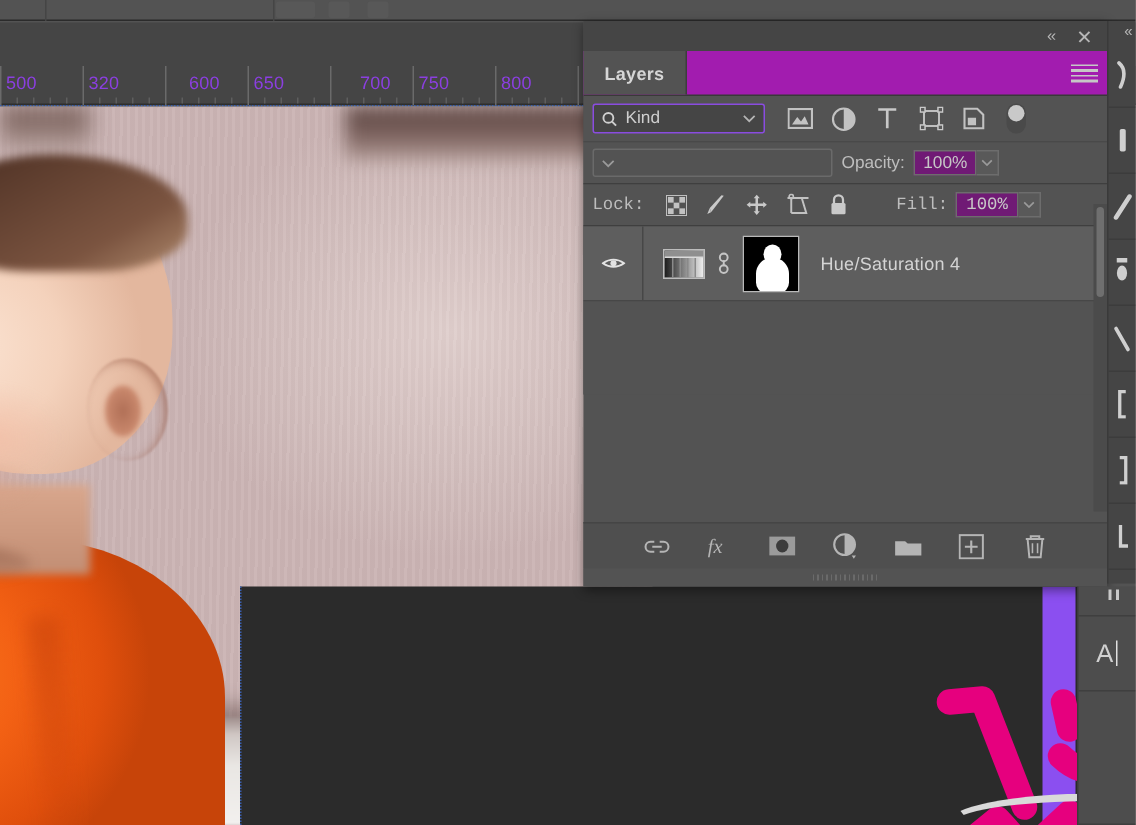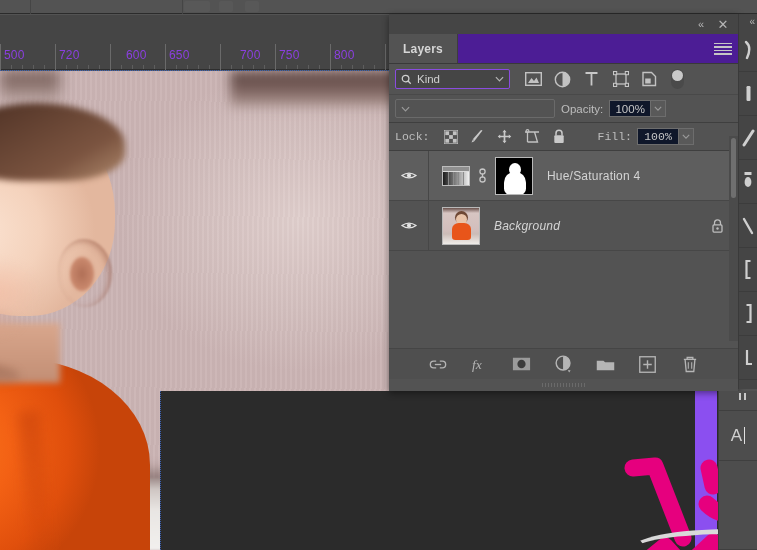--- a/index.html
+++ b/index.html
@@ -166,21 +166,21 @@
     position: relative; height: 20px; background: #454545;
     display: flex; align-items: center; justify-content: flex-end;
   }
   .panel-topbar .tb-btn {
     width: 22px; height: 20px; display: flex; align-items: center; justify-content: center;
     color: #b6b6b6; font-size: 11px; cursor: pointer;
   }
   .panel-topbar .tb-btn.close { font-size: 13px; margin-right: 4px; }
 
   .panel-tabs {
-    position: relative; height: 30px; background: #4c1d95;
+    position: relative; height: 30px; background: #a21caf;
     border-bottom: 1px solid #393939; display: flex; align-items: stretch;
   }
   .panel-tab {
     background: #535353; padding: 0 14px; display: flex; align-items: center;
     font-size: 12px; font-weight: bold; color: #d6d6d6; letter-spacing: .2px;
     border-right: 1px solid #3d3d3d; cursor: pointer;
   }
   .panel-menu-btn {
     position: absolute; right: 6px; top: 50%; transform: translateY(-50%);
     width: 18px; height: 14px; display: flex; flex-direction: column;
@@ -218,21 +218,21 @@
     background: #535353; border-bottom: 1px solid #3f3f3f;
   }
   .blend-select {
     width: 160px; height: 19px; background: #535353; border: 1px solid #6a6a6a;
     border-radius: 2px; display: flex; align-items: center; padding: 0 5px; cursor: pointer;
   }
   .blend-select .lbl { font-size: 11.5px; color: #c9c9c9; flex: 1; }
   .blend-select .chev { color: #9a9a9a; font-size: 9px; }
   .fieldlabel { font-size: 11.5px; color: #bdbdbd; }
   .numbox {
-    width: 42px; height: 17px; background: #0f172a; border: 1px solid #6d6d6d;
+    width: 42px; height: 17px; background: #701a75; border: 1px solid #6d6d6d;
     display:flex; align-items:center; justify-content:center;
     font-size: 11.5px; color: #c7c7c7; cursor: text; text-align: center;
   }
   .numchev {
     width: 15px; height: 17px; background: #595959; border: 1px solid #6d6d6d;
     border-left: none; display: flex; align-items: center; justify-content: center;
     font-size: 8px; color: #9a9a9a; cursor: pointer;
   }
 
   .lock-row {
@@ -439,21 +439,21 @@
       <div class="ruler-minor" style="left:286px"></div>
         <div class="ruler-minor" style="left:297px"></div>
       <div class="ruler-minor" style="left:308px"></div>
         <div class="ruler-minor" style="left:319px"></div>
       <div class="ruler-minor" style="left:341px"></div>
         <div class="ruler-minor" style="left:352px"></div>
       <div class="ruler-minor" style="left:363px"></div>
         <div class="ruler-minor" style="left:374px"></div>
 
       <div class="ruler-label" style="left:4px">500</div>
-      <div class="ruler-label" style="left:59px">720</div>
+      <div class="ruler-label" style="left:59px">320</div>
       <div class="ruler-label" style="left:126px">600</div>
       <div class="ruler-label" style="left:169px">650</div>
       <div class="ruler-label" style="left:240px">700</div>
       <div class="ruler-label" style="left:279px">750</div>
       <div class="ruler-label" style="left:334px">800</div>
       <div class="ruler-label" style="left:389px">850</div>
     </div>
   </div>
 
   <div class="canvas-wrap">
@@ -661,45 +661,20 @@
             </svg>
           </span>
           <span class="mask-thumb">
             <span class="mask-fig-head"></span>
             <span class="mask-fig-body"></span>
           </span>
         </div>
         <span class="layer-name">Hue/Saturation 4</span>
       </div>
 
-      <div class="layer-row">
-        <div class="eye-cell">
-          <span class="eye">
-            <svg width="16" height="11" viewBox="0 0 18 12">
-              <path d="M1,6 Q9,0.6 17,6 Q9,11.4 1,6 Z" fill="none" stroke="#e3e3e3" stroke-width="1.3"></path>
-              <circle cx="9" cy="6" r="2.3" fill="#e3e3e3"></circle>
-            </svg>
-          </span>
-        </div>
-        <div class="thumb-area">
-          <span class="photo-thumb">
-            <span class="pt-bg"></span>
-            <span class="pt-baby-head"></span>
-            <span class="pt-baby-body"></span>
-          </span>
-        </div>
-        <span class="layer-name italic">Background</span>
-        <span class="lock-badge">
-          <svg width="13" height="15" viewBox="0 0 13 15">
-            <path d="M3.5,6.6 V4.4 A3,3 0 0,1 9.5,4.4 V6.6" fill="none" stroke="#bdbdbd" stroke-width="1.3"></path>
-            <rect x="2" y="6.4" width="9" height="7.2" rx="1" fill="none" stroke="#bdbdbd" stroke-width="1.3"></rect>
-            <circle cx="6.5" cy="10" r="1.2" fill="#bdbdbd"></circle>
-          </svg>
-        </span>
-      </div>
 
       <div class="layer-empty" style="height:62px"></div>
     </div>
 
     <div class="panel-vscroll">
       <i></i>
     </div>
 
     <div class="panel-bottom">
       <div class="pb-icon">

